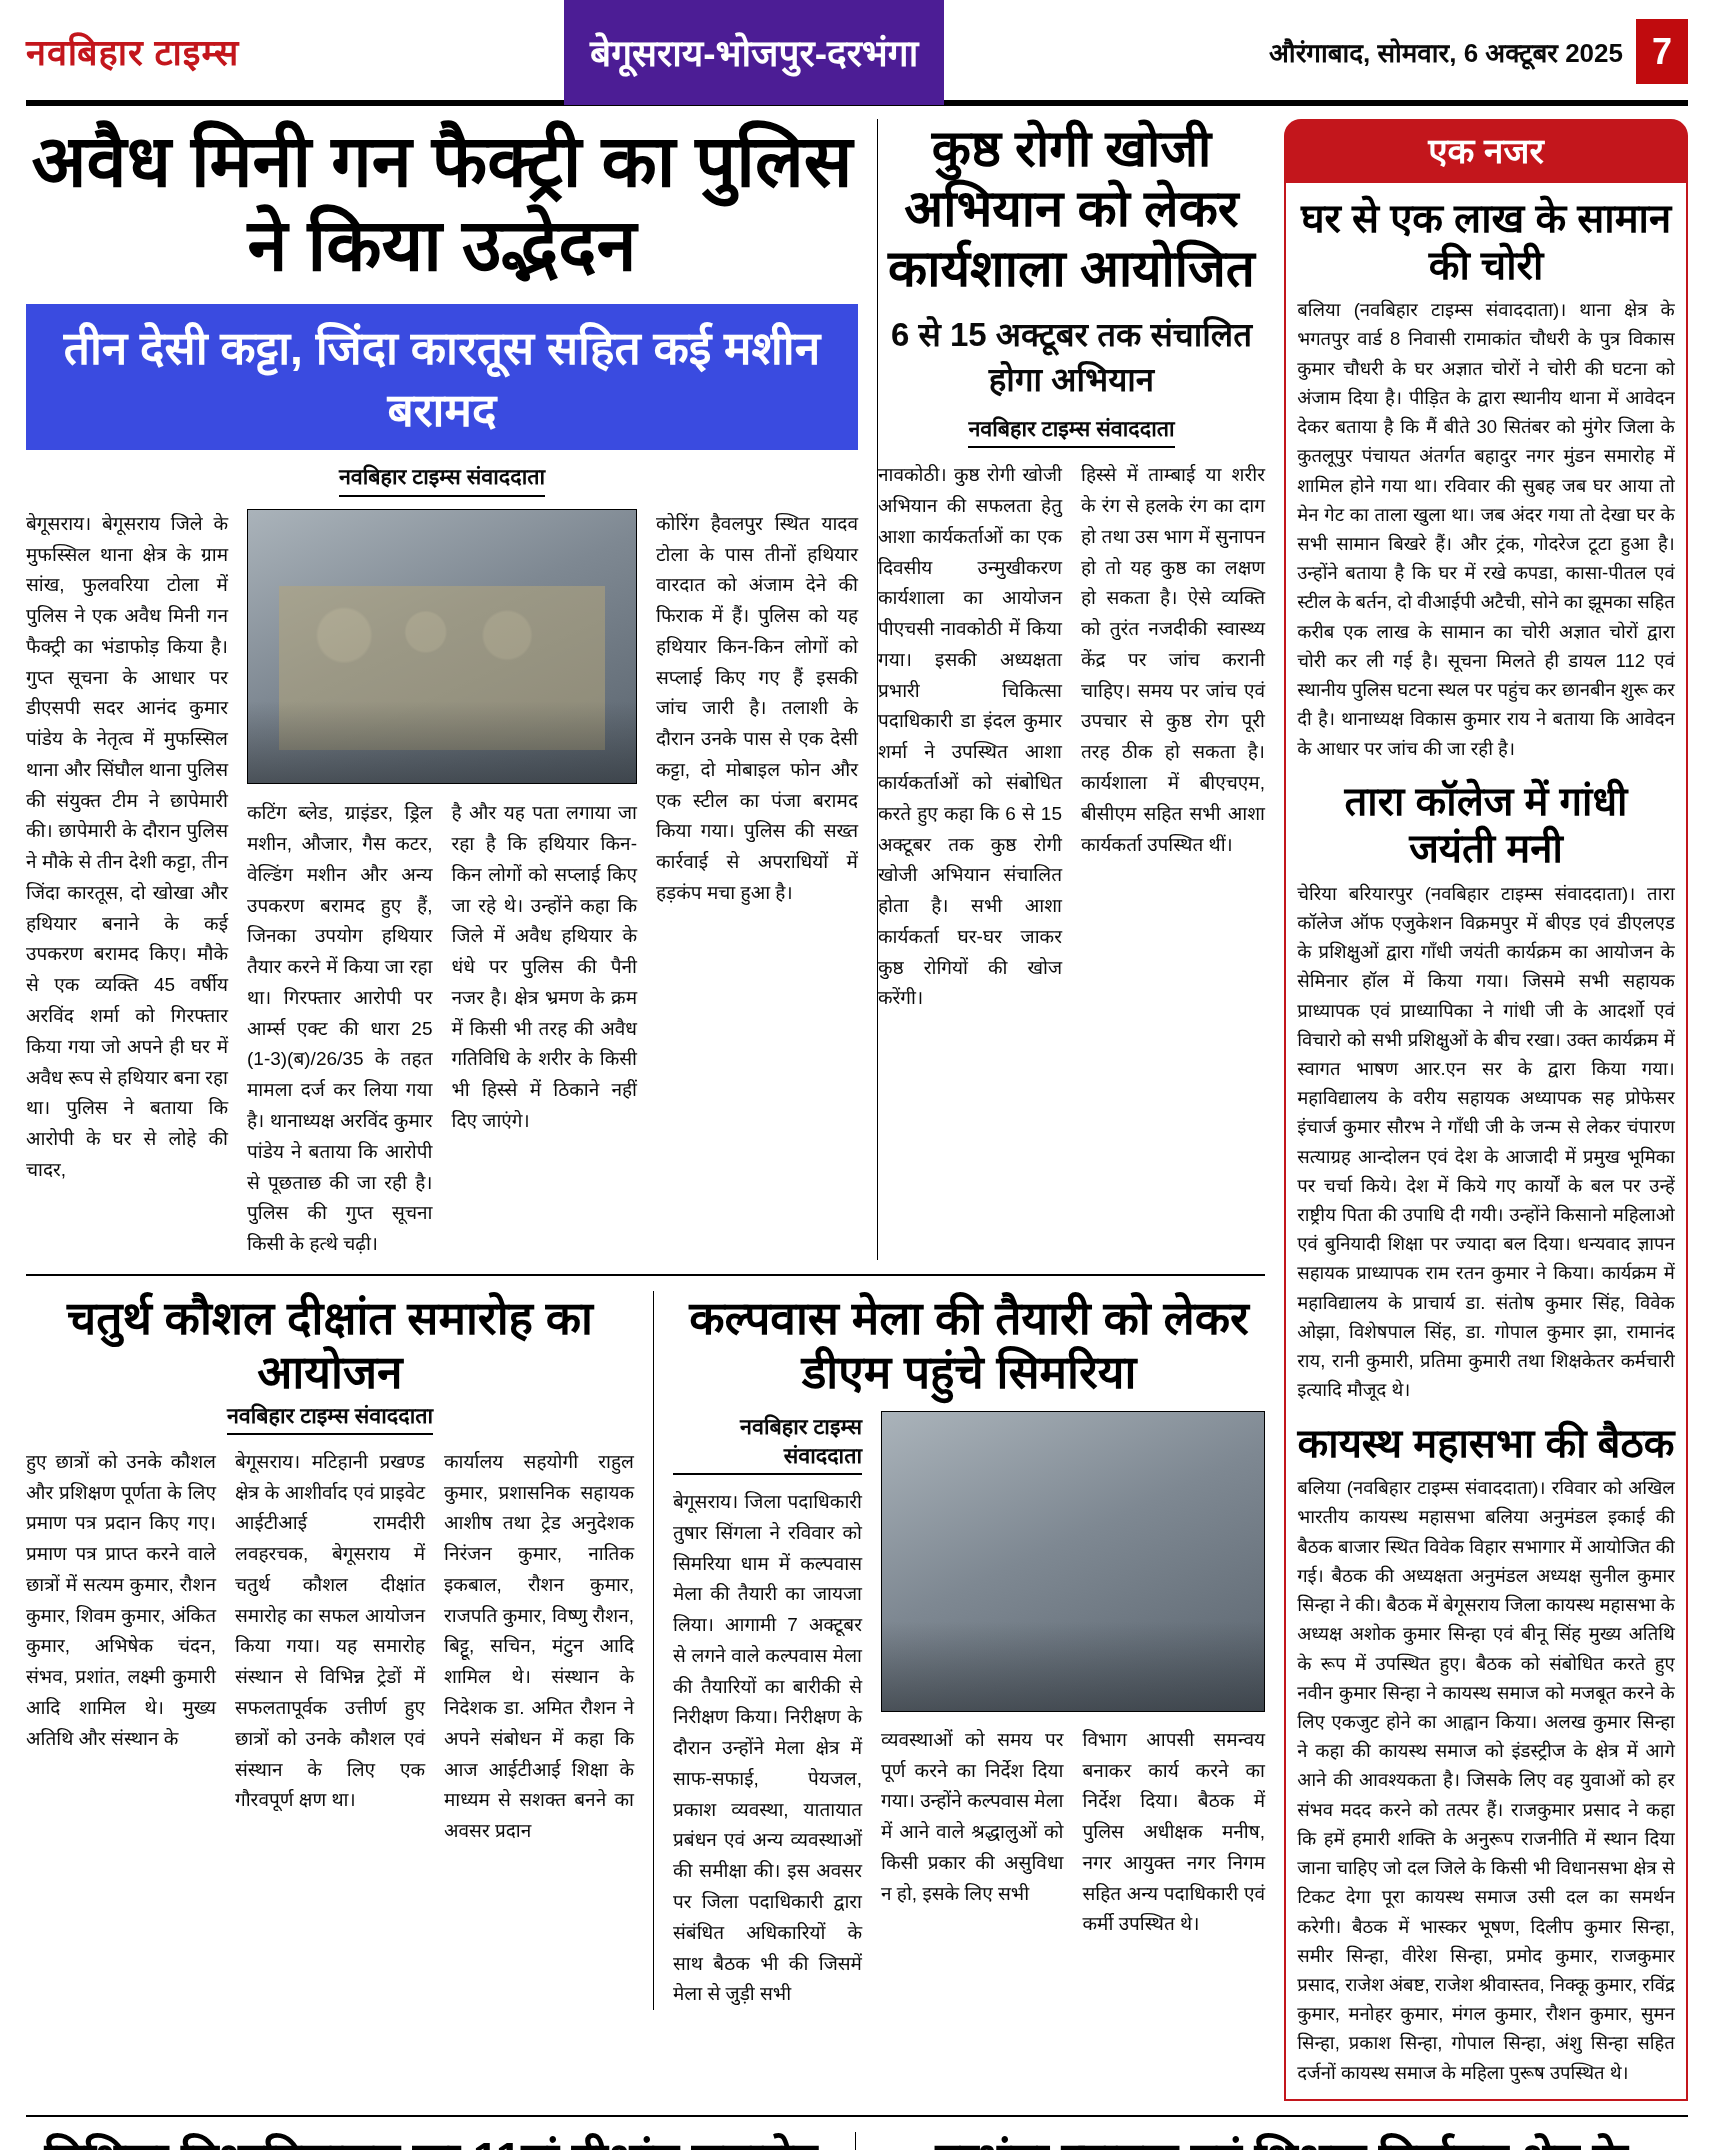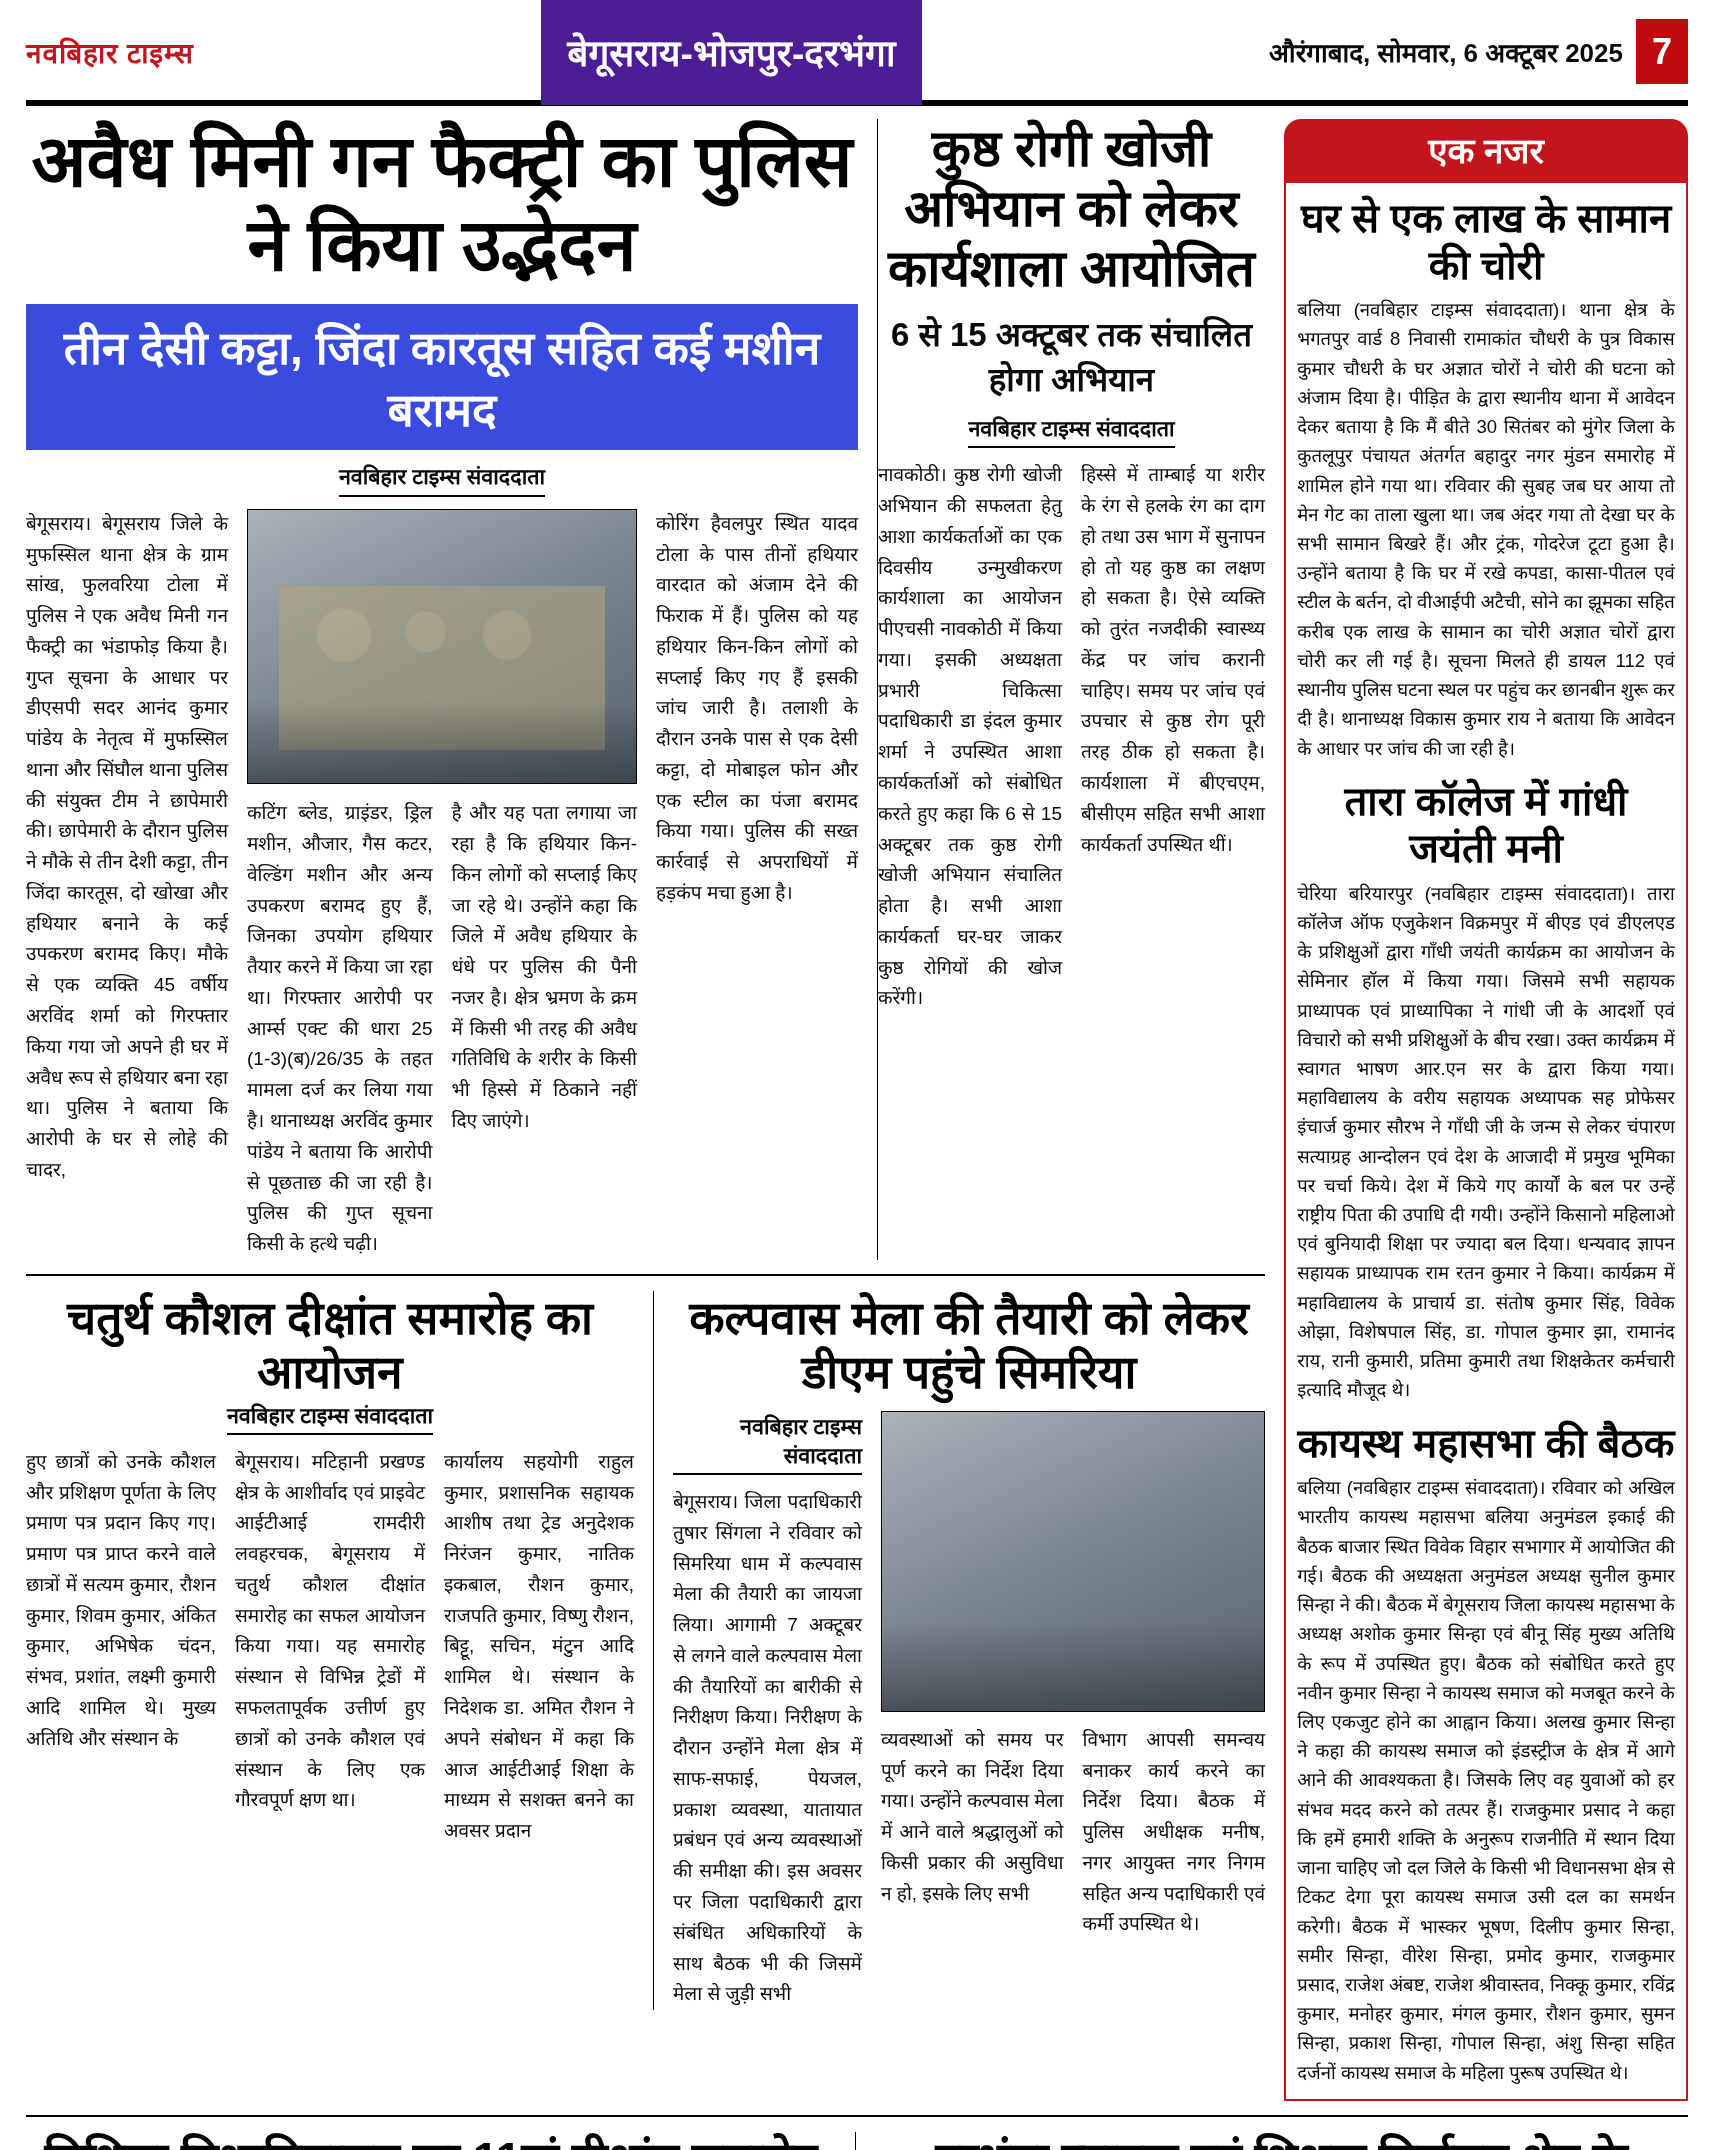--- a/index.html
+++ b/index.html
@@ -4,21 +4,21 @@
 <style>
   * { margin:0; padding:0; box-sizing:border-box; }
   html,body { background:#e8e8e8; }
   body { font-family:"Liberation Sans","DejaVu Sans",sans-serif; }
   .page {
     width:1714px; min-height:2679px; margin:0 auto; background:#ffffff;
     padding:13px 26px 8.6px 26px; position:relative; color:#0a0a0a;
   }
   
   .header { display:flex; align-items:center; justify-content:space-between; height:77px; }
-  .paper-name { color:#c3161c; font-size:28px; font-weight:bold; letter-spacing:0.9px; }
+  .paper-name { color:#c3161c; font-size:36px; font-weight:bold; letter-spacing:0.9px; }
   .edition-box { background:#4c1d95; color:#fff; font-size:37px; font-weight:bold; padding:28px 26px; }
   .header-right { display:flex; align-items:center; gap:13px; }
   .header-date { font-size:26px; font-weight:bold; }
   .page-num { background:#c00b0e; color:#fff; font-size:36px; font-weight:bold; width:52px; height:65px; display:flex; align-items:center; justify-content:center; }
   .header-rule { border-top:6px solid #000; margin:9.5px 0 13px 0; }
   
   .headline { font-weight:bold; text-align:center; line-height:1.18; color:#000; }
   .h-xxl { font-size:72px; }
   .h-xl  { font-size:51px; }
   .h-lg  { font-size:46px; }

